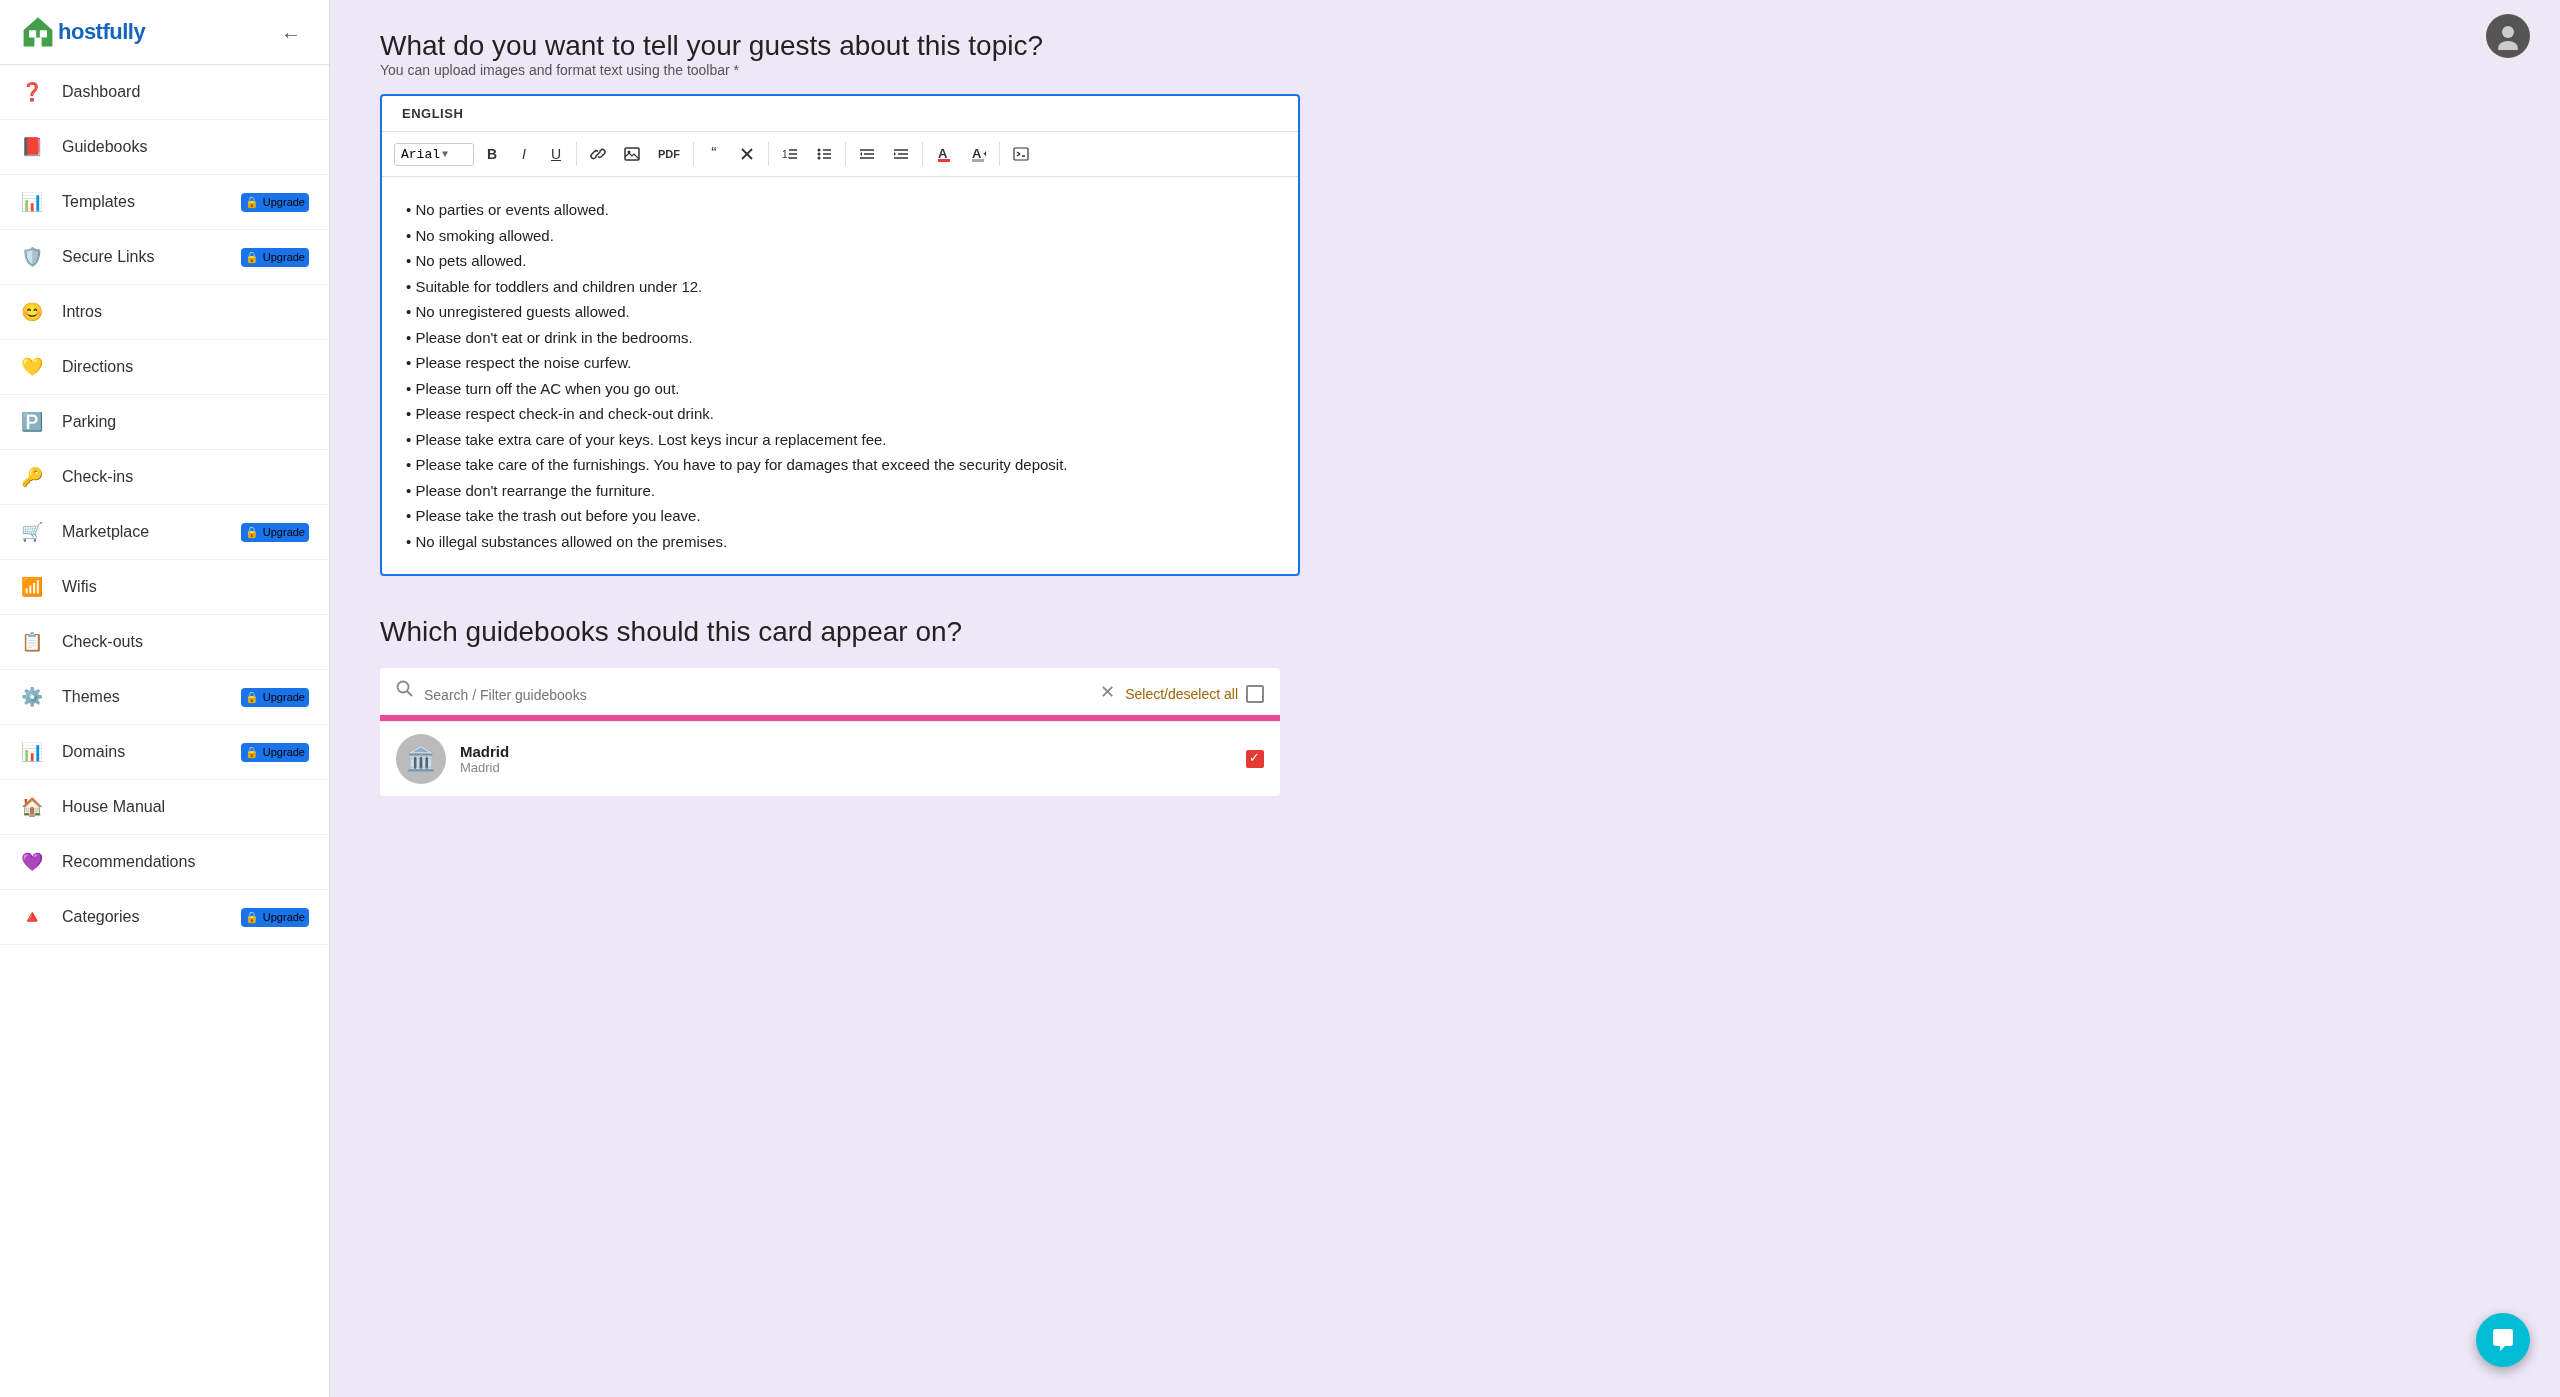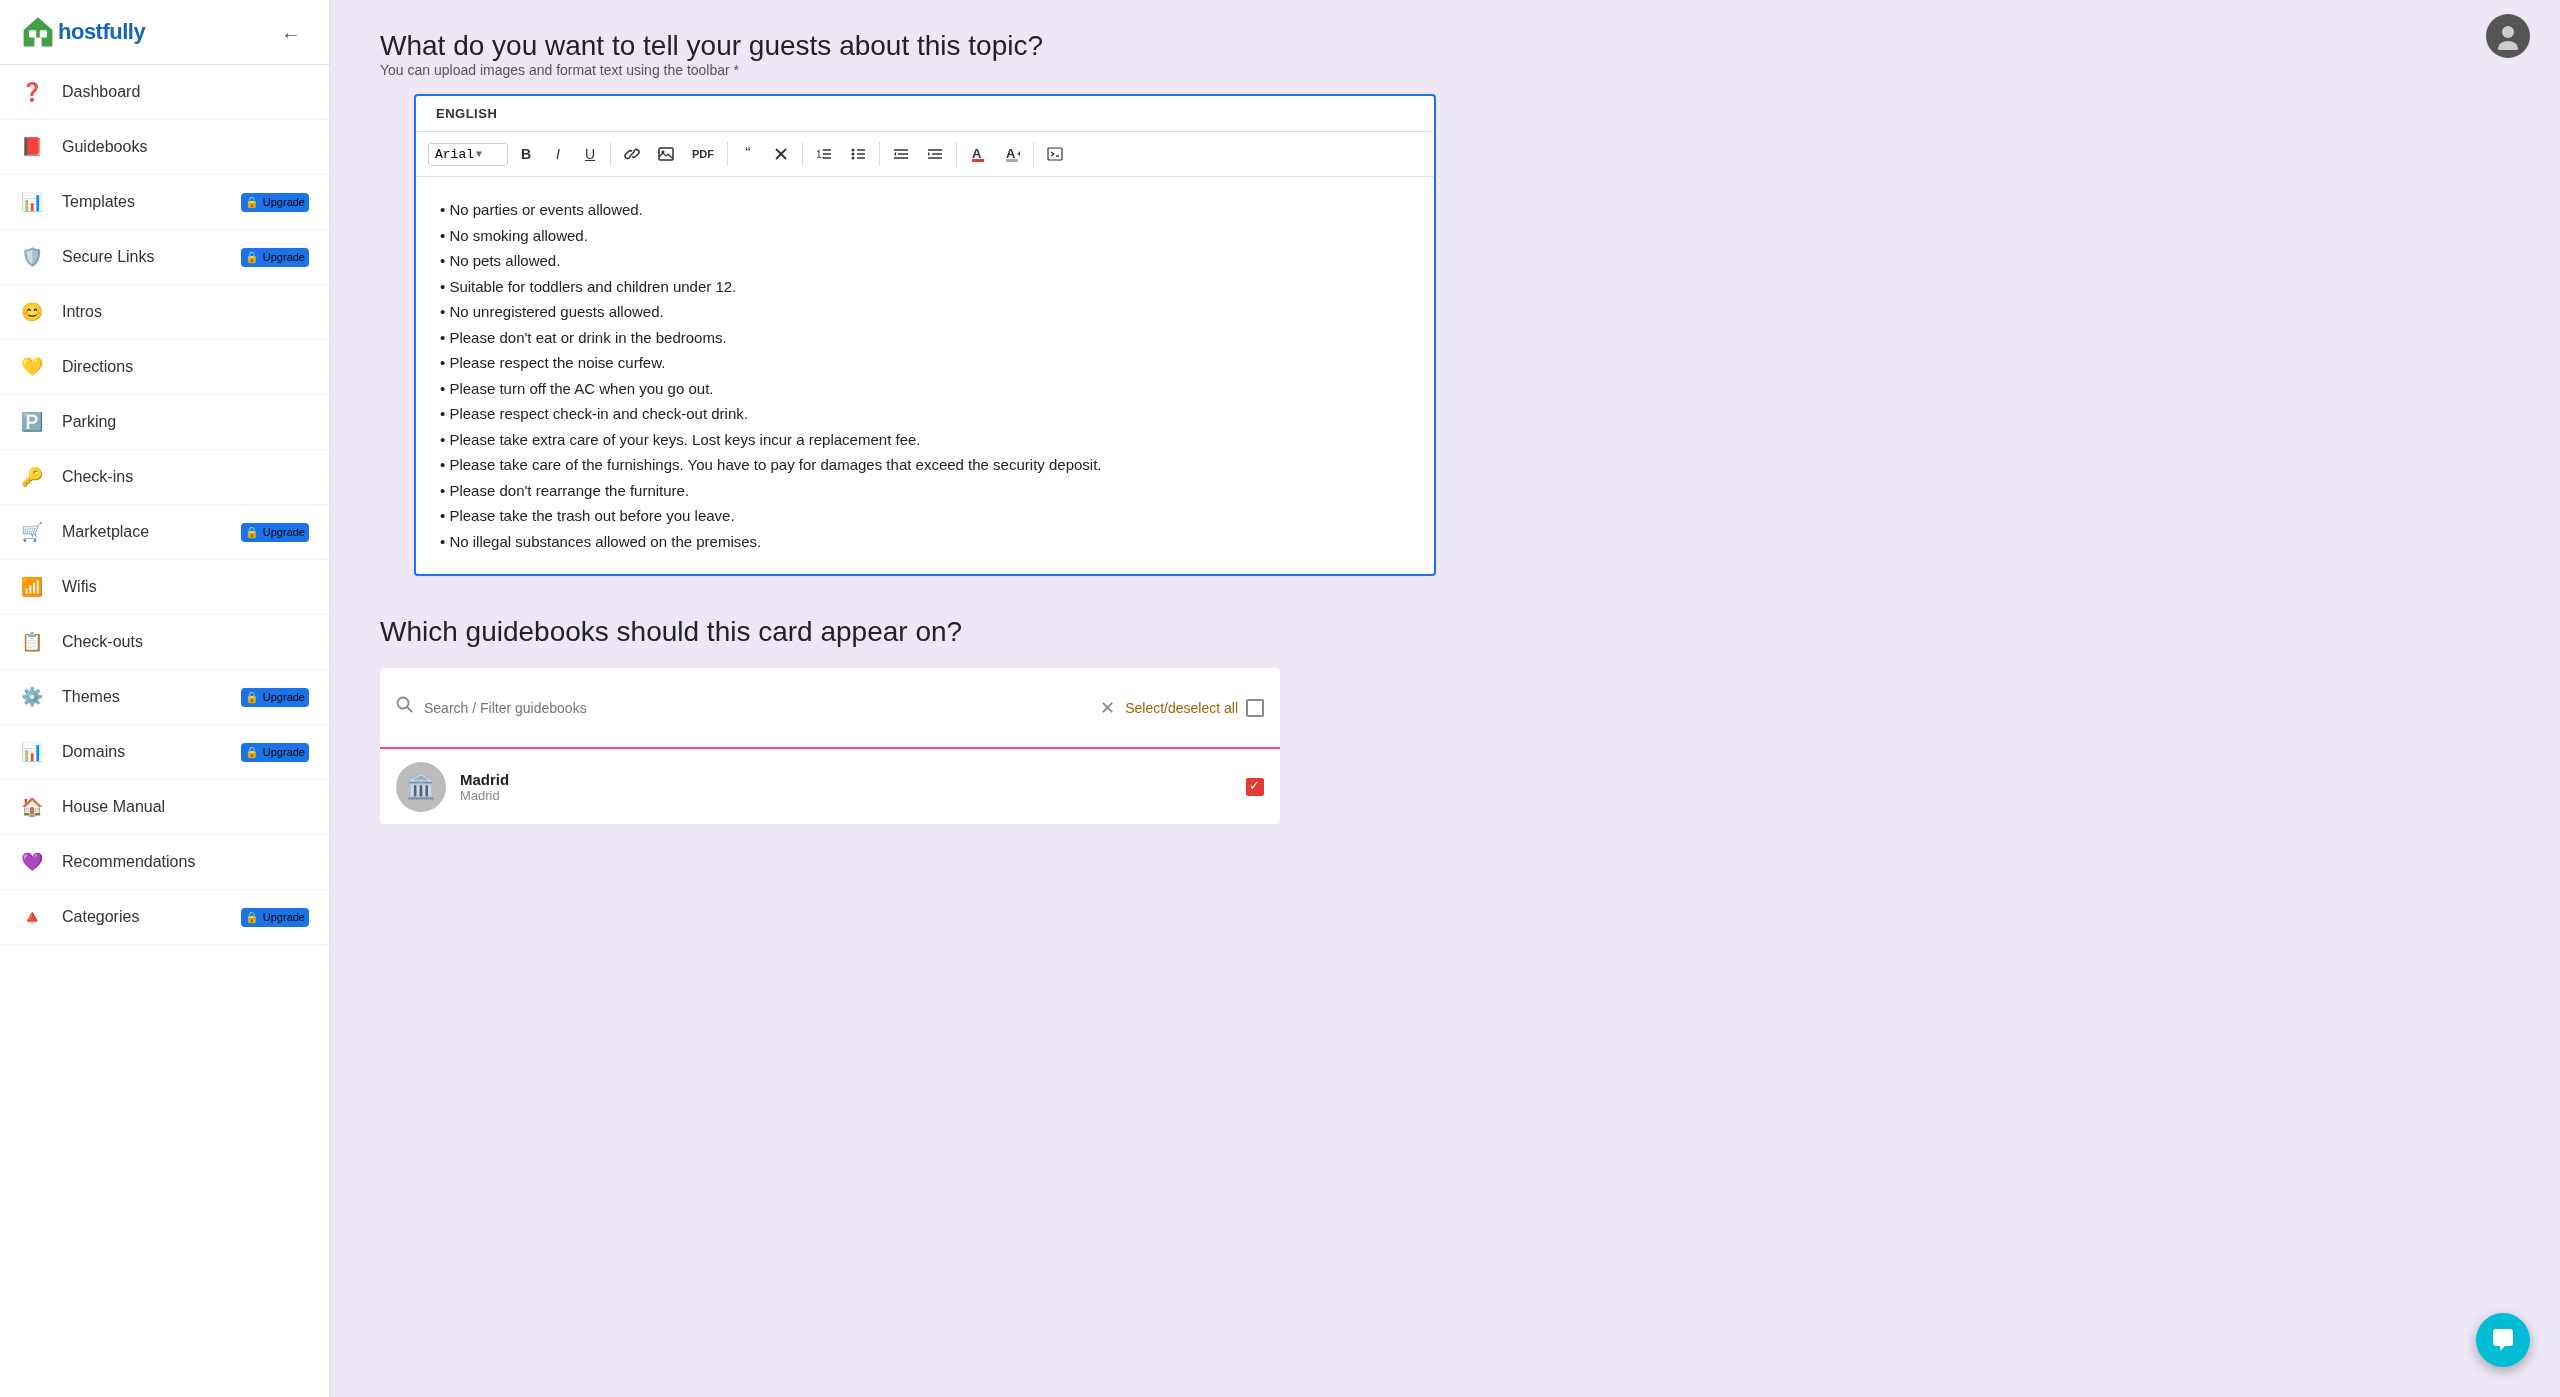--- a/index.html
+++ b/index.html
@@ -95,22 +95,21 @@
       color: #555;
       margin-bottom: 16px;
     }
 
     
     .editor-container {
       background: #fff;
       border: 2px solid #1a73e8;
       border-radius: 4px;
       margin-bottom: 40px;
-      width: 1022px;
-      margin-left: 34px;
+      width: 920px;
     }
     .editor-lang-tab {
       padding: 10px 20px;
       border-bottom: 1px solid #e0e0e0;
       font-size: 13px;
       font-weight: 700;
       color: #333;
       letter-spacing: 0.5px;
     }
     .editor-toolbar {
@@ -181,23 +180,23 @@
       margin-bottom: 20px;
     }
     .guidebooks-box {
       background: #fff;
       border-radius: 4px;
       width: 900px;
       overflow: hidden;
     }
     .search-row {
       display: flex;
-      align-items: center;
-      padding: 28px 16px;
-      border-bottom: 2px solid #ec4899;
+      align-items: flex-end;
+      padding: 12px 16px;
+      border-bottom: 6px solid #ec4899;
       gap: 10px;
     }
     .search-icon-wrap {
       color: #888;
       font-size: 18px;
     }
     .search-input {
       flex: 1;
       border: none;
       outline: none;

